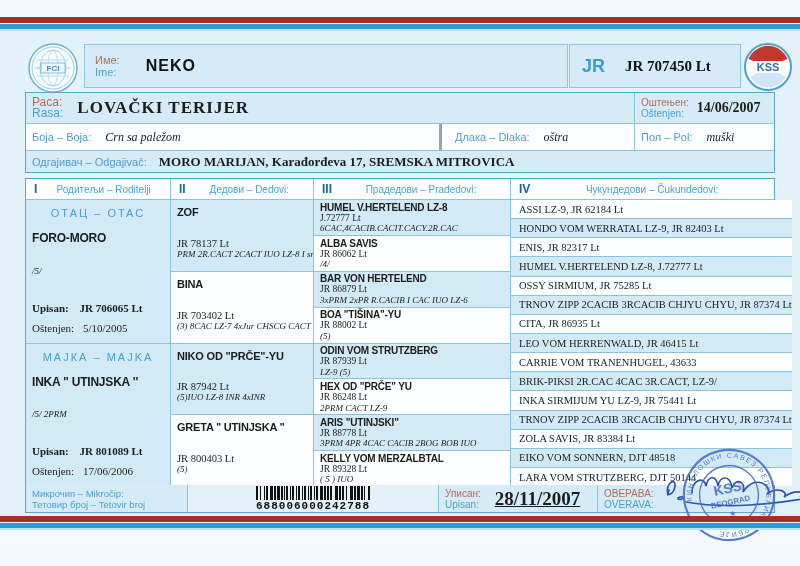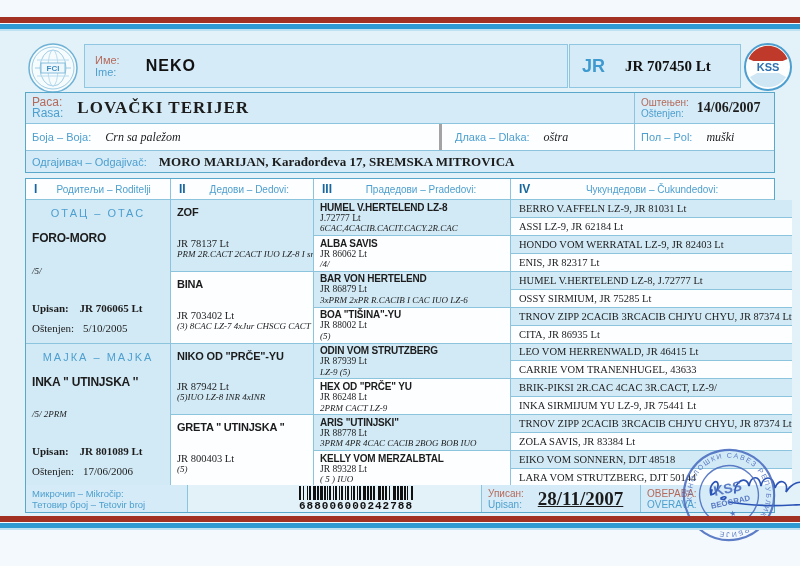--- a/index.html
+++ b/index.html
@@ -87,21 +87,21 @@
   .ggp-reg{font-family:"Liberation Serif",serif;font-size:9.5px;line-height:10.5px;}
   .ggp-titles{font-family:"Liberation Serif",serif;font-style:italic;font-size:9px;line-height:10px;white-space:nowrap;}
   .gggp-row{flex:1;display:flex;align-items:center;border-bottom:1px solid #8cc4de;padding-left:8px;
             font-family:"Liberation Serif",serif;font-size:10.5px;white-space:nowrap;overflow:hidden;}
 
   
   .footer{position:absolute;left:25px;top:485px;width:748px;height:27px;border:1px solid #5aa7cc;border-top:none;
           display:flex;background:#e3f1f9;}
   .f-mikro{width:162px;background:#d5ebf7;border-right:1px solid #8cc4de;display:flex;flex-direction:column;
            justify-content:center;padding-left:6px;font-size:9.5px;line-height:11px;box-sizing:border-box;}
-  .f-barcode{width:250px;display:flex;flex-direction:column;align-items:center;justify-content:flex-start;position:relative;padding-left:43px;}
+  .f-barcode{width:250px;display:flex;flex-direction:column;align-items:center;justify-content:flex-start;position:relative;}
   .bars{display:flex;align-items:flex-start;height:14px;margin-top:1px;}
   .bars div{background:#111;height:14px;}
   .bar-num{font-family:"Liberation Mono",monospace;font-size:11px;font-weight:bold;letter-spacing:1px;color:#111;}
   .f-upisan{width:158px;border-left:1px solid #8cc4de;display:flex;align-items:center;background:#d5ebf7;}
   .f-upisan .stack-lbl{font-size:10px;line-height:11px;margin-left:6px;}
   .f-date{font-family:"Liberation Serif",serif;font-weight:bold;font-size:19px;margin-left:14px;text-decoration:underline;}
   .f-overava{flex:1;border-left:1px solid #8cc4de;display:flex;align-items:center;background:#d5ebf7;position:relative;}
   .f-overava .stack-lbl{font-size:10px;line-height:11px;margin-left:6px;}
   .signature{position:absolute;left:60px;top:-22px;}
 
@@ -306,21 +306,20 @@
           <div class="ggp-titles">3PRM 4PR 4CAC CACIB 2BOG BOB IUO</div>
         </div>
         <div class="ggp-cell bg-b">
           <div class="ggp-name">KELLY VOM MERZALBTAL</div>
           <div class="ggp-reg">JR 89328 Lt</div>
           <div class="ggp-titles">( 5 ) IUO</div>
         </div>
       </div>
 
       <div class="ped-col">
-        <div class="gggp-row bg-a">BERRO V.AFFELN LZ-9, JR 81031 Lt</div>
         <div class="gggp-row bg-b">ASSI LZ-9, JR 62184 Lt</div>
         <div class="gggp-row bg-a">HONDO VOM WERRATAL LZ-9, JR 82403 Lt</div>
         <div class="gggp-row bg-b">ENIS, JR 82317 Lt</div>
         <div class="gggp-row bg-a">HUMEL V.HERTELEND LZ-8, J.72777 Lt</div>
         <div class="gggp-row bg-b">OSSY SIRMIUM, JR 75285 Lt</div>
         <div class="gggp-row bg-a">TRNOV ZIPP 2CACIB 3RCACIB CHJYU CHYU, JR 87374 Lt</div>
         <div class="gggp-row bg-b">CITA, JR 86935 Lt</div>
         <div class="gggp-row bg-a">LEO VOM HERRENWALD, JR 46415 Lt</div>
         <div class="gggp-row bg-b">CARRIE VOM TRANENHUGEL, 43633</div>
         <div class="gggp-row bg-a">BRIK-PIKSI 2R.CAC 4CAC 3R.CACT, LZ-9/</div>

